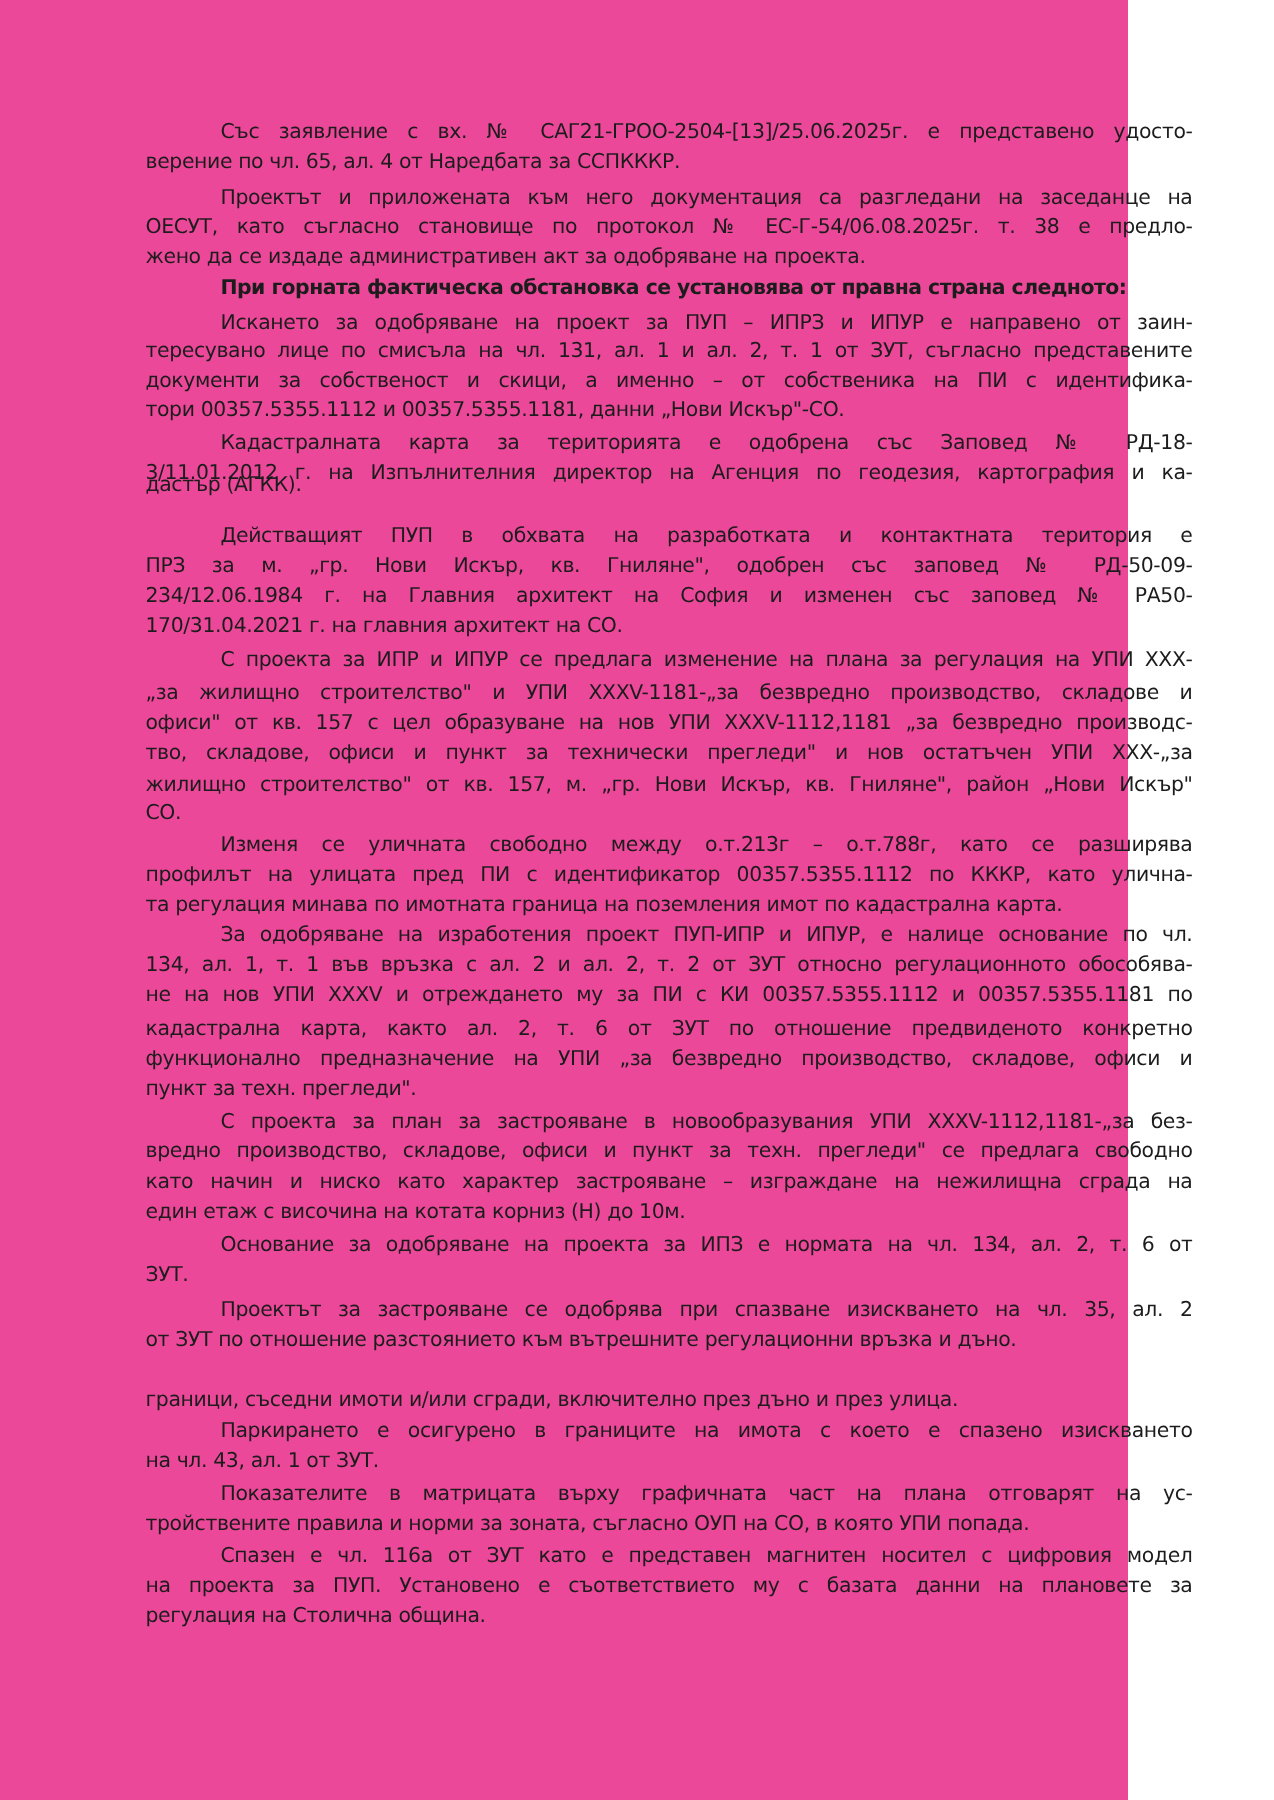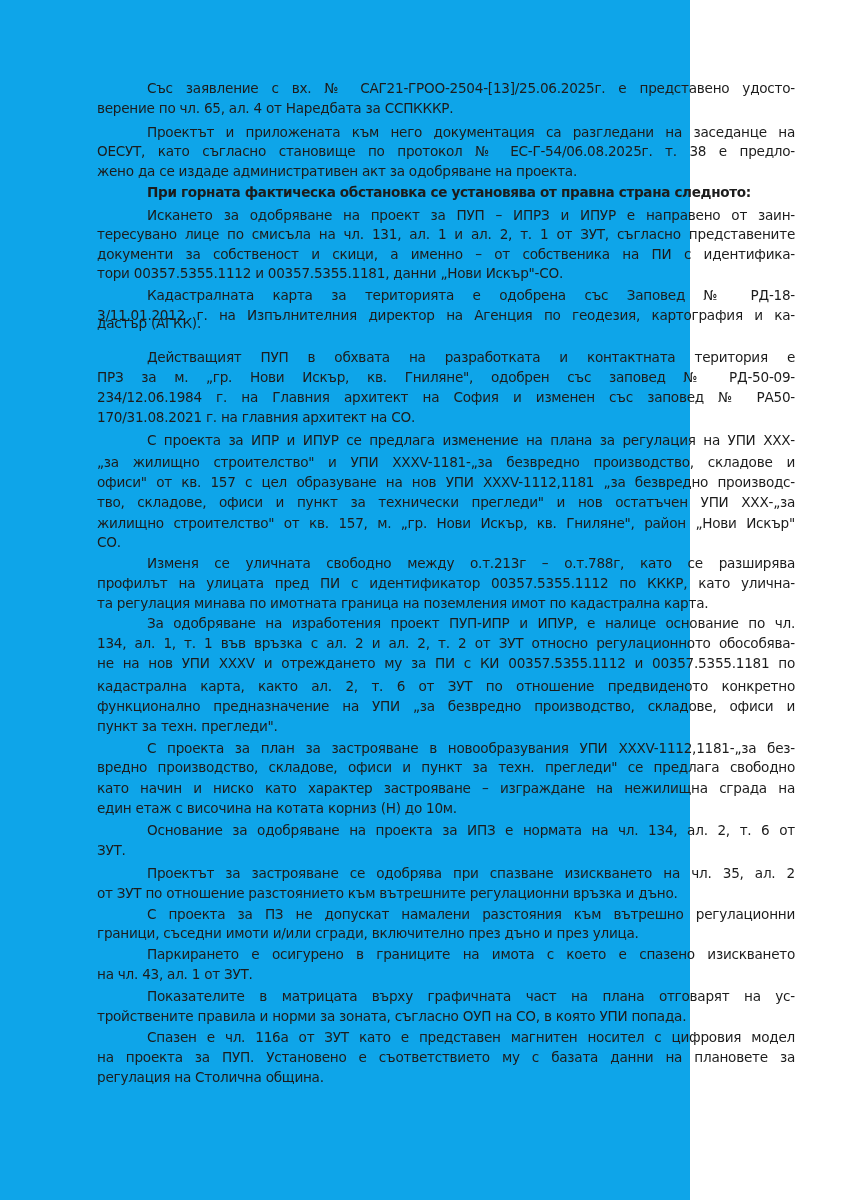--- a/index.html
+++ b/index.html
@@ -1,17 +1,17 @@
 <!DOCTYPE html>
 <html><head>
 <meta charset="utf-8">
 <style>
   html, body { margin: 0; padding: 0; background: #ffffff; }
   body { width: 849px; height: 1200px; position: relative; overflow: hidden; }
-  .page { position: absolute; left: 0; top: 0; width: 690px; height: 1200px; background: #0ea5e9; }
+  .page { position: absolute; left: 0; top: 0; width: 752px; height: 1200px; background: #ec4899; }
   .line {
     position: absolute;
     left: 97px;
     width: 698px;
     height: 20px;
     line-height: 20px;
     font-family: "DejaVu Sans", sans-serif;
     font-size: 13.6px;
     letter-spacing: -0.25px;
     color: #1c1c1c;
@@ -37,21 +37,21 @@
     <div class="line indent" style="top: 205px; white-space: normal; height: 20px; overflow: hidden;">Искането за одобряване на проект за ПУП – ИПРЗ и ИПУР е направено от заин-</div>
     <div class="line" style="top: 224px; white-space: normal; height: 20px; overflow: hidden;">тересувано лице по смисъла на чл. 131, ал. 1 и ал. 2, т. 1 от ЗУТ, съгласно представените</div>
     <div class="line" style="top: 244px; white-space: normal; height: 20px; overflow: hidden;">документи за собственост и скици, а именно – от собственика на ПИ с идентифика-</div>
     <div class="line last" style="top: 263px; white-space: nowrap;">тори  00357.5355.1112 и 00357.5355.1181, данни „Нови Искър"-СО.</div>
     <div class="line indent" style="top: 285px; white-space: normal; height: 20px; overflow: hidden;">Кадастралната карта за територията е одобрена със Заповед № РД-18-</div>
     <div class="line" style="top: 305px; white-space: normal; height: 20px; overflow: hidden;">3/11.01.2012 г. на Изпълнителния директор на Агенция по геодезия, картография и ка-</div>
     <div class="line last" style="top: 313px; white-space: nowrap;">дастър (АГКК).</div>
     <div class="line indent" style="top: 347px; white-space: normal; height: 20px; overflow: hidden;">Действащият ПУП в обхвата на разработката и контактната територия е</div>
     <div class="line" style="top: 367px; white-space: normal; height: 20px; overflow: hidden;">ПРЗ за м. „гр. Нови Искър, кв. Гниляне", одобрен със заповед № РД-50-09-</div>
     <div class="line" style="top: 387px; white-space: normal; height: 20px; overflow: hidden;">234/12.06.1984 г. на Главния архитект на София и изменен със заповед № РА50-</div>
-    <div class="line last" style="top: 407px; white-space: nowrap;">170/31.08.2021 г. на главния архитект на СО.</div>
+    <div class="line last" style="top: 407px; white-space: nowrap;">170/31.04.2021 г. на главния архитект на СО.</div>
     <div class="line indent" style="top: 430px; white-space: normal; height: 20px; overflow: hidden;">С проекта за ИПР и ИПУР се предлага изменение на плана за регулация на УПИ ХХХ-</div>
     <div class="line" style="top: 452px; white-space: normal; height: 20px; overflow: hidden;">„за жилищно строителство" и УПИ ХХХV-1181-„за безвредно производство, складове и</div>
     <div class="line" style="top: 472px; white-space: normal; height: 20px; overflow: hidden;">офиси" от кв. 157 с цел образуване на нов УПИ ХХХV-1112,1181 „за безвредно производс-</div>
     <div class="line" style="top: 492px; white-space: normal; height: 20px; overflow: hidden;">тво, складове, офиси и пункт за технически прегледи" и нов остатъчен УПИ ХХХ-„за</div>
     <div class="line" style="top: 513px; white-space: normal; height: 20px; overflow: hidden;">жилищно строителство" от кв. 157, м. „гр. Нови Искър, кв. Гниляне", район „Нови Искър"</div>
     <div class="line last" style="top: 532px; white-space: nowrap;">СО.</div>
     <div class="line indent" style="top: 553px; white-space: normal; height: 20px; overflow: hidden;">Изменя се уличната свободно между о.т.213г – о.т.788г, като се разширява</div>
     <div class="line" style="top: 573px; white-space: normal; height: 20px; overflow: hidden;">профилът на улицата пред ПИ с идентификатор 00357.5355.1112 по КККР, като улична-</div>
     <div class="line last" style="top: 593px; white-space: nowrap;">та регулация минава по имотната граница на поземления имот по кадастрална карта.</div>
     <div class="line indent" style="top: 613px; white-space: normal; height: 20px; overflow: hidden;">За одобряване на изработения проект ПУП-ИПР и ИПУР, е налице  основание по чл.</div>
@@ -61,21 +61,20 @@
     <div class="line" style="top: 696px; white-space: normal; height: 20px; overflow: hidden;">функционално предназначение на УПИ „за безвредно производство, складове, офиси и</div>
     <div class="line last" style="top: 716px; white-space: nowrap;">пункт за техн. прегледи".</div>
     <div class="line indent" style="top: 738px; white-space: normal; height: 20px; overflow: hidden;">С проекта за план за застрояване в новообразувания УПИ ХХХV-1112,1181-„за без-</div>
     <div class="line" style="top: 757px; white-space: normal; height: 20px; overflow: hidden;">вредно производство, складове, офиси и пункт за техн. прегледи" се предлага свободно</div>
     <div class="line" style="top: 778px; white-space: normal; height: 20px; overflow: hidden;">като начин и ниско като характер застрояване – изграждане на нежилищна сграда на</div>
     <div class="line last" style="top: 798px; white-space: nowrap;">един етаж с височина на котата корниз (Н) до 10м.</div>
     <div class="line indent" style="top: 820px; white-space: normal; height: 20px; overflow: hidden;">Основание за одобряване на проекта за ИПЗ е нормата на чл. 134, ал. 2, т. 6 от</div>
     <div class="line last" style="top: 840px; white-space: nowrap;">ЗУТ.</div>
     <div class="line indent" style="top: 863px; white-space: normal; height: 20px; overflow: hidden;">Проектът за застрояване се одобрява при спазване изискването на чл. 35, ал. 2</div>
     <div class="line last" style="top: 883px; white-space: nowrap;">от ЗУТ по отношение разстоянието към вътрешните регулационни връзка и дъно.</div>
-    <div class="line indent" style="top: 904px; white-space: normal; height: 20px; overflow: hidden;">С проекта за ПЗ не допускат намалени разстояния към вътрешно регулационни</div>
     <div class="line last" style="top: 923px; white-space: nowrap;">граници, съседни имоти и/или сгради, включително през дъно и през улица.</div>
     <div class="line indent" style="top: 944px; white-space: normal; height: 20px; overflow: hidden;">Паркирането е осигурено в границите на имота с което е спазено изискването</div>
     <div class="line last" style="top: 964px; white-space: nowrap;">на чл. 43, ал. 1 от ЗУТ.</div>
     <div class="line indent" style="top: 986px; white-space: normal; height: 20px; overflow: hidden;">Показателите в матрицата върху графичната част на плана отговарят на ус-</div>
     <div class="line last" style="top: 1006px; white-space: nowrap;">тройствените правила и норми за зоната, съгласно ОУП на СО, в която УПИ попада.</div>
     <div class="line indent" style="top: 1027px; white-space: normal; height: 20px; overflow: hidden;">Спазен е чл. 116а от ЗУТ като е представен магнитен носител с цифровия модел</div>
     <div class="line" style="top: 1047px; white-space: normal; height: 20px; overflow: hidden;">на проекта за ПУП. Установено е съответствието му с базата данни на плановете за</div>
     <div class="line last" style="top: 1067px; white-space: nowrap;">регулация на Столична община.</div>
   </div>
 

